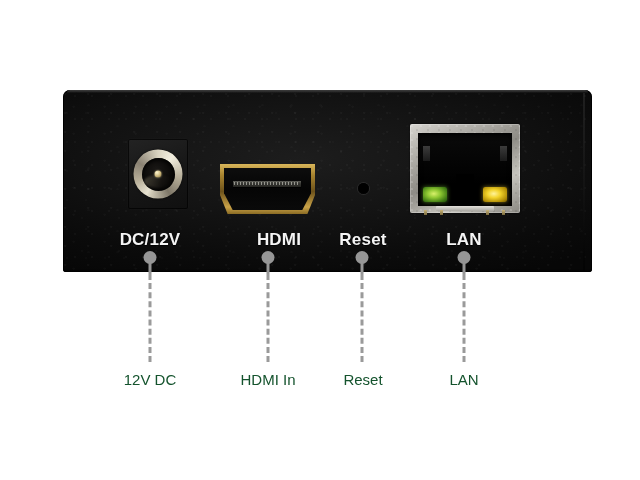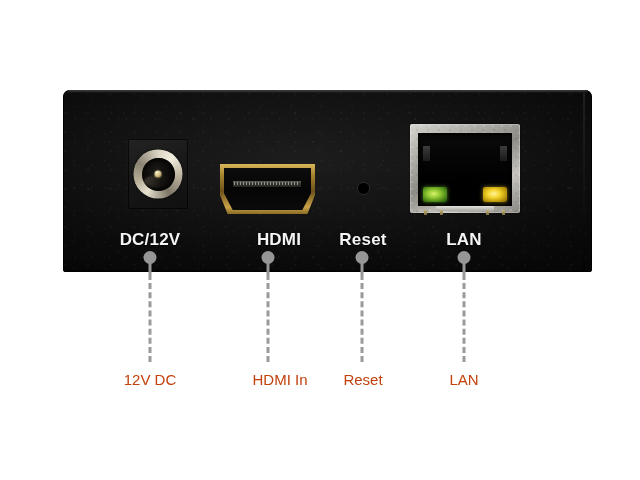--- a/index.html
+++ b/index.html
@@ -295,21 +295,21 @@
     position: absolute;
     width: 0;
     border-left: 3px dashed #9a9a9a;
     transform: translateX(-50%);
   }
 
   
   .callout-label {
     position: absolute;
     transform: translateX(-50%);
-    color: #c2410c;
+    color: #14532d;
     font-family: "Liberation Sans", sans-serif;
     font-size: 15px;
     font-weight: normal;
     white-space: nowrap;
   }
 </style>
 </head>
 <body>
 
 <div id="stage">
@@ -368,17 +368,17 @@
 
   <div class="pin-dot" style="left:362px; top:251px"></div>
   <div class="pin-stem" style="left:362px; top:262px; height:12px"></div>
   <div class="pin-dash" style="left:362px; top:274px; height:88px"></div>
 
   <div class="pin-dot" style="left:464px; top:251px"></div>
   <div class="pin-stem" style="left:464px; top:262px; height:12px"></div>
   <div class="pin-dash" style="left:464px; top:274px; height:88px"></div>
 
   <div class="callout-label" style="left:150px; top:371px">12V DC</div>
-  <div class="callout-label" style="left:280px; top:371px">HDMI In</div>
+  <div class="callout-label" style="left:268px; top:371px">HDMI In</div>
   <div class="callout-label" style="left:363px; top:371px">Reset</div>
   <div class="callout-label" style="left:464px; top:371px">LAN</div>
 
 </div>
 
 </body></html>

